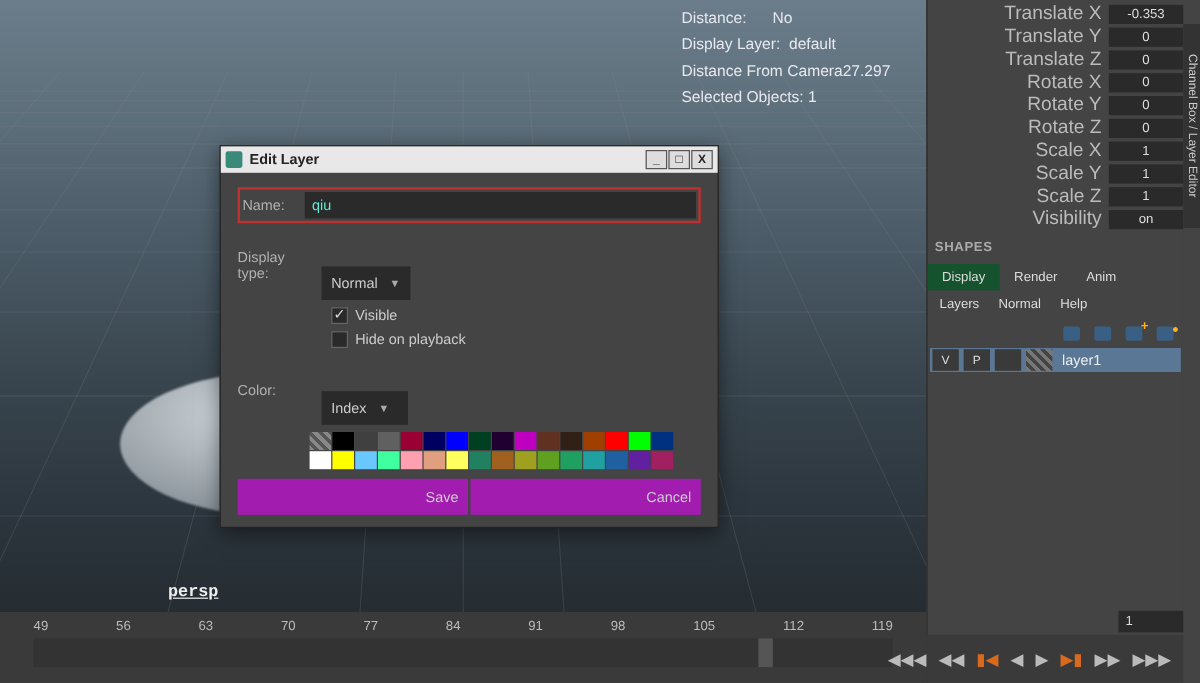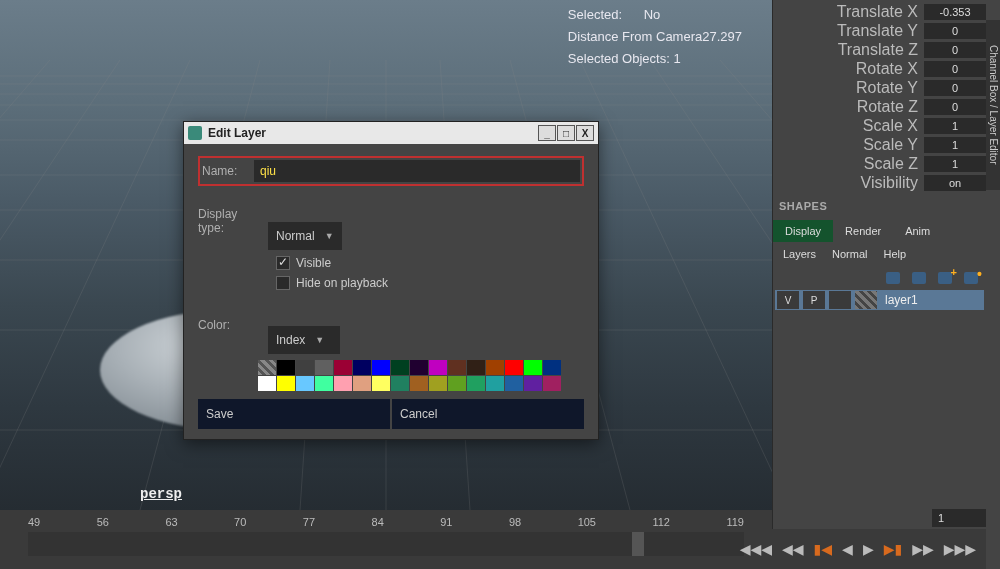--- a/index.html
+++ b/index.html
@@ -18,30 +18,30 @@
 .dlg-title { display: flex; align-items: center; background: #e8e8e8; color: #222; height: 22px; padding: 0 4px; }
 .dlg-title .ticon { width: 14px; height: 14px; background: #3a8a7a; border-radius: 2px; margin-right: 6px; }
 .dlg-title .tlabel { flex: 1; font-weight: bold; font-size: 12px; }
 .winbtn { width: 18px; height: 16px; border: 1px solid #555; background: #ddd; margin-left: 1px; display: flex; align-items: center; justify-content: center; font-size: 10px; font-weight: bold; cursor: pointer; }
 
 .dlg-body { padding: 6px 14px 10px 14px; }
 .row { display: flex; align-items: center; margin: 6px 0; }
 .lbl { width: 70px; text-align: left; padding-right: 8px; color: #b0b0b0; }
 .namebox { border: 2px solid #c03030; padding: 2px; display: flex; align-items: center; }
 .namebox .lbl { width: 52px; }
-.txtinput { flex: 1; background: #2a2a2a; color: #fde047; border: none; height: 22px; padding: 0 6px; font-size: 12px; }
+.txtinput { flex: 1; background: #2a2a2a; color: #5eead4; border: none; height: 22px; padding: 0 6px; font-size: 12px; }
 .ddwrap { display: flex; align-items: center; background: #2a2a2a; height: 22px; padding: 14px 8px; min-width: 72px; margin-top: 30px; }
 .ddwrap .tri { margin-left: 10px; font-size: 9px; color: #aaa; }
 .chk { width: 14px; height: 14px; background: #2a2a2a; border: 1px solid #666; margin-right: 6px; position: relative; }
 .chk.on::after { content: "✓"; position: absolute; left: 1px; top: -2px; color: #ddd; font-size: 12px; }
 
 .swatches { display: grid; grid-template-columns: repeat(16, 18px); grid-auto-rows: 15px; gap: 1px; margin-left: 60px; margin-top: 4px; }
 .sw { width: 18px; height: 15px; }
 .hatch { background: repeating-linear-gradient(45deg,#888 0 3px,#555 3px 6px); }
-.dlgbtn { flex: 1; background: #0f172a; text-align: left; padding: 8px; color: #ccc; cursor: pointer; }
+.dlgbtn { flex: 1; background: #a21caf; text-align: right; padding: 8px; color: #ccc; cursor: pointer; }
 .btnrow { display: flex; gap: 2px; margin-top: 8px; }
 
 .sidepanel { position: absolute; right: 14px; top: 0; width: 214px; height: 569px; background: #444; border-left: 1px solid #2a2a2a; }
 .chlist { padding: 2px 0; }
 .chrow { display: flex; align-items: center; height: 19px; }
 .chlbl { flex: 1; text-align: right; color: #bbb; padding-right: 6px; font-size: 16px; }
 .chval { width: 62px; background: #2a2a2a; color: #ddd; padding: 2px 4px; font-size: 11px; text-align: center; }
 .sechdr { color: #aaa; font-weight: bold; padding: 6px 6px 2px 6px; font-size: 11px; letter-spacing: .5px; }
 
 .tabs { display: flex; margin-top: 6px; }
@@ -100,21 +100,22 @@
       <line x1="330" y1="60" x2="300" y2="510"></line>
         <line x1="440" y1="60" x2="470" y2="510"></line>
       <line x1="510" y1="60" x2="630" y2="510"></line>
         <line x1="580" y1="60" x2="790" y2="510"></line>
       <line x1="650" y1="60" x2="950" y2="510"></line>
         <line x1="720" y1="60" x2="1110" y2="510"></line>
     </g>
   </svg>
   <div class="blob"></div>
   <div class="hud">
-    <div><span>Selected:</span>&nbsp;&nbsp;&nbsp;&nbsp;&nbsp;&nbsp;<span>No</span></div>
+    <div><span>Distance:</span>&nbsp;&nbsp;&nbsp;&nbsp;&nbsp;&nbsp;<span>No</span></div>
+    <div><span>Display Layer:</span>&nbsp;&nbsp;<span>default</span></div>
     <div><span>Distance From Camera</span><span>27.297</span></div>
     <div><span>Selected Objects:</span>&nbsp;<span>1</span></div>
   </div>
   <div class="camlabel">persp</div>
 </div>
 
 <div class="watermark">
   <span style="font-size:40px;display:inline">GX 网</span>
   <span>system.com</span>
 </div>

